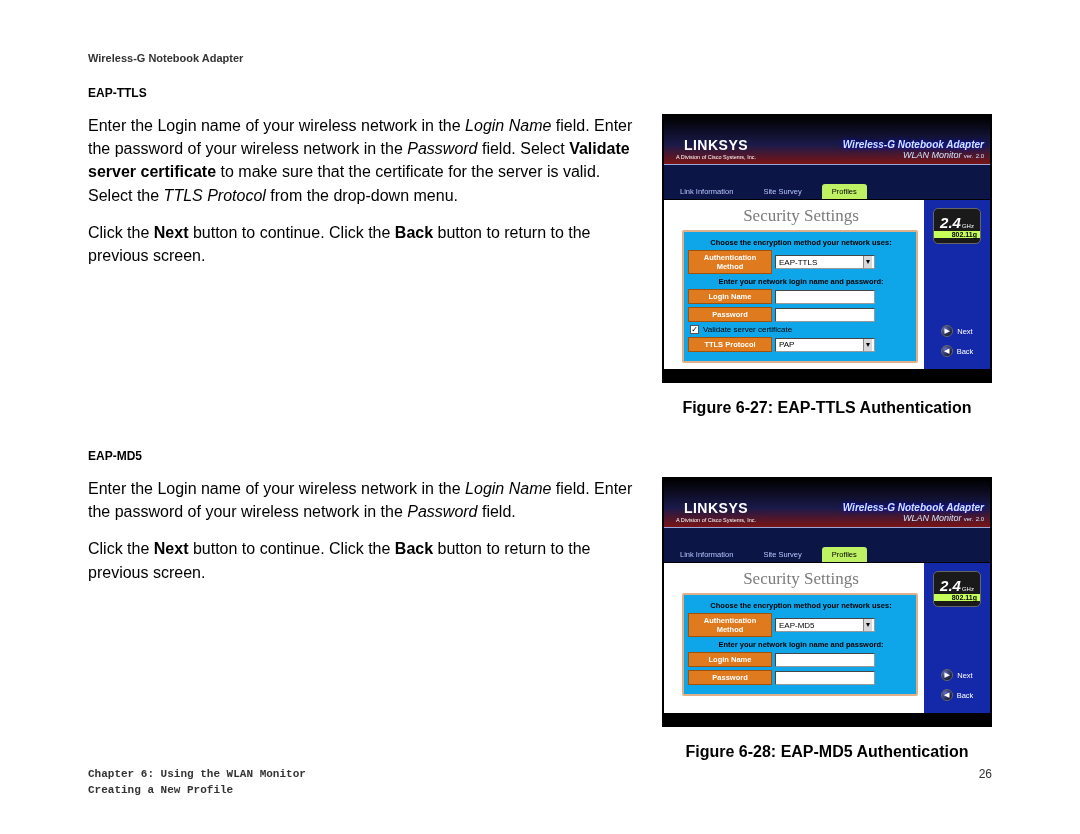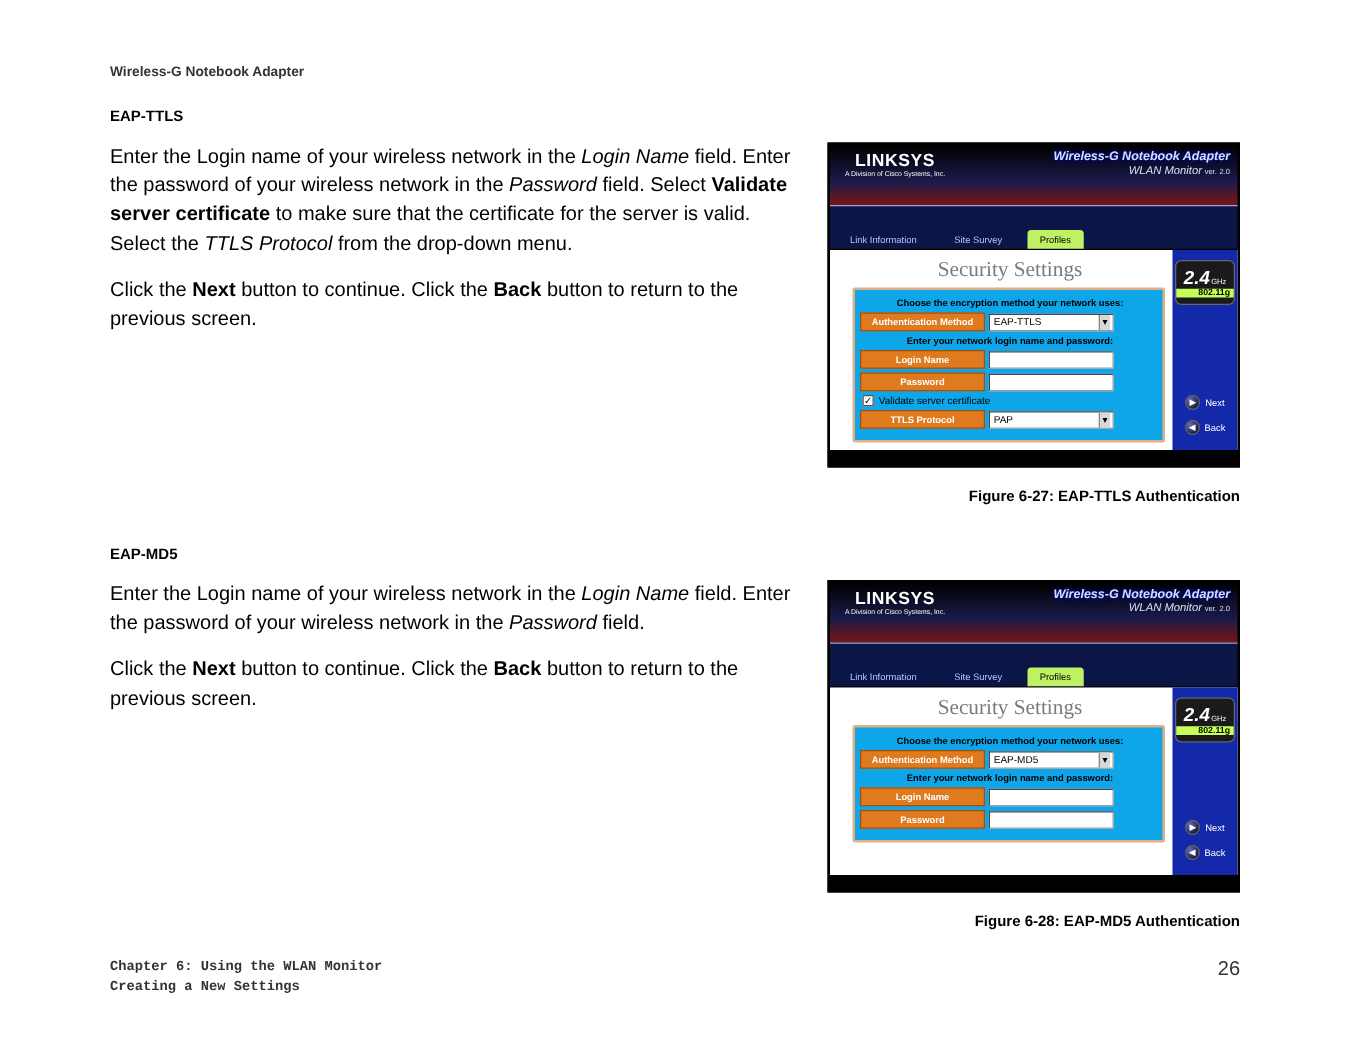--- a/index.html
+++ b/index.html
@@ -43,21 +43,21 @@
     width: 330px;
     border: 2px solid #000;
     background: #000;
     position: relative;
     font-size: 8px;
   }
   .shot-top-gradient {
     height: 48px;
     background: linear-gradient(180deg, #000 0%, #1a1a4a 60%, #7a1414 100%);
     display: flex;
-    align-items: flex-start;
+    align-items: flex-end;
     padding: 4px 6px;
     gap: 6px;
   }
   .logo-block { color: #fff; flex: 0 0 92px; }
   .logo-main { font-weight: bold; font-size: 14px; letter-spacing: 0.5px; }
   .logo-sub { font-size: 5.5px; margin-top: 1px; }
   .top-right { flex: 1; text-align: right; color: #fff; }
   .tr-t1 { font-weight: bold; font-style: italic; font-size: 10px; color: #cfe2ff; text-shadow: 0 0 4px #00f; }
   .tr-t2 { font-size: 9px; font-style: italic; color: #cfe2ff; margin-left: 28px; }
   .tr-ver { font-size: 6px; color: #cfe2ff; }
@@ -119,21 +119,21 @@
     margin-bottom: 3px;
     align-items: center;
   }
   .flabel {
     background: #e07a1f;
     border: 1px solid #a0520a;
     color: #fff;
     font-size: 7.5px;
     font-weight: bold;
     padding: 2px 4px;
-    width: 100px;
+    width: 84px;
     text-align: center;
   }
   .finput {
     border: 1px inset #999;
     background: #fff;
     height: 14px;
     flex: 1;
     max-width: 100px;
     padding-left: 3px;
     font-size: 8px;
@@ -156,21 +156,21 @@
     display: flex; align-items: center; gap: 4px;
     font-size: 8px; margin: 2px 0 3px 2px;
   }
   .chk .box {
     width: 9px; height: 9px; border: 1px solid #555; background: #fff;
     display: inline-flex; align-items: center; justify-content: center;
     font-size: 8px; line-height: 1;
   }
 
   .shot-right {
-    width: 52px;
+    width: 66px;
     background: #1429a9;
     display: flex;
     flex-direction: column;
     align-items: center;
     padding: 8px 2px;
     gap: 4px;
     justify-content: space-between;
   }
   .badge24 {
     width: 48px; height: 36px; background: #1a1a1a;
@@ -195,35 +195,35 @@
     border: 1px solid #666;
     display: flex; align-items: center; justify-content: center;
     font-size: 7px;
   }
 
   .shot-footer {
     height: 12px; background: #000;
   }
   .shot-cap {
     font-weight: bold;
-    font-size: 12px;
+    font-size: 16px;
     margin-top: 16px;
-    text-align: right;
+    text-align: center;
   }
 
   .spacer { height: 32px; }
 
   .footer {
     position: absolute;
     left: 88px; right: 88px; bottom: 36px;
     display: flex; justify-content: space-between;
     color: #333;
   }
   .footer .l { font-size: 11px; font-weight: bold; line-height: 1.4; font-family: Liberation Mono, monospace;}
-  .footer .r { font-size: 16px; }
+  .footer .r { font-size: 12px; }
 </style>
 </head>
 <body>
 
 <div class="header">Wireless-G Notebook Adapter</div>
 
 <div class="section-title">EAP-TTLS</div>
 <div class="two-col">
   <div class="left-col">
     <p class="body-text">
@@ -387,16 +387,16 @@
         <div class="shot-footer"></div>
       </div>
       <div class="shot-cap">Figure 6-28: EAP-MD5 Authentication</div>
     </div>
   </div>
 </div>
 
 <div class="footer">
   <div class="l">
     <div>Chapter 6: Using the WLAN Monitor</div>
-    <div>Creating a New Settings</div>
+    <div>Creating a New Profile</div>
   </div>
   <div class="r">26</div>
 </div>
 
 </body></html>

